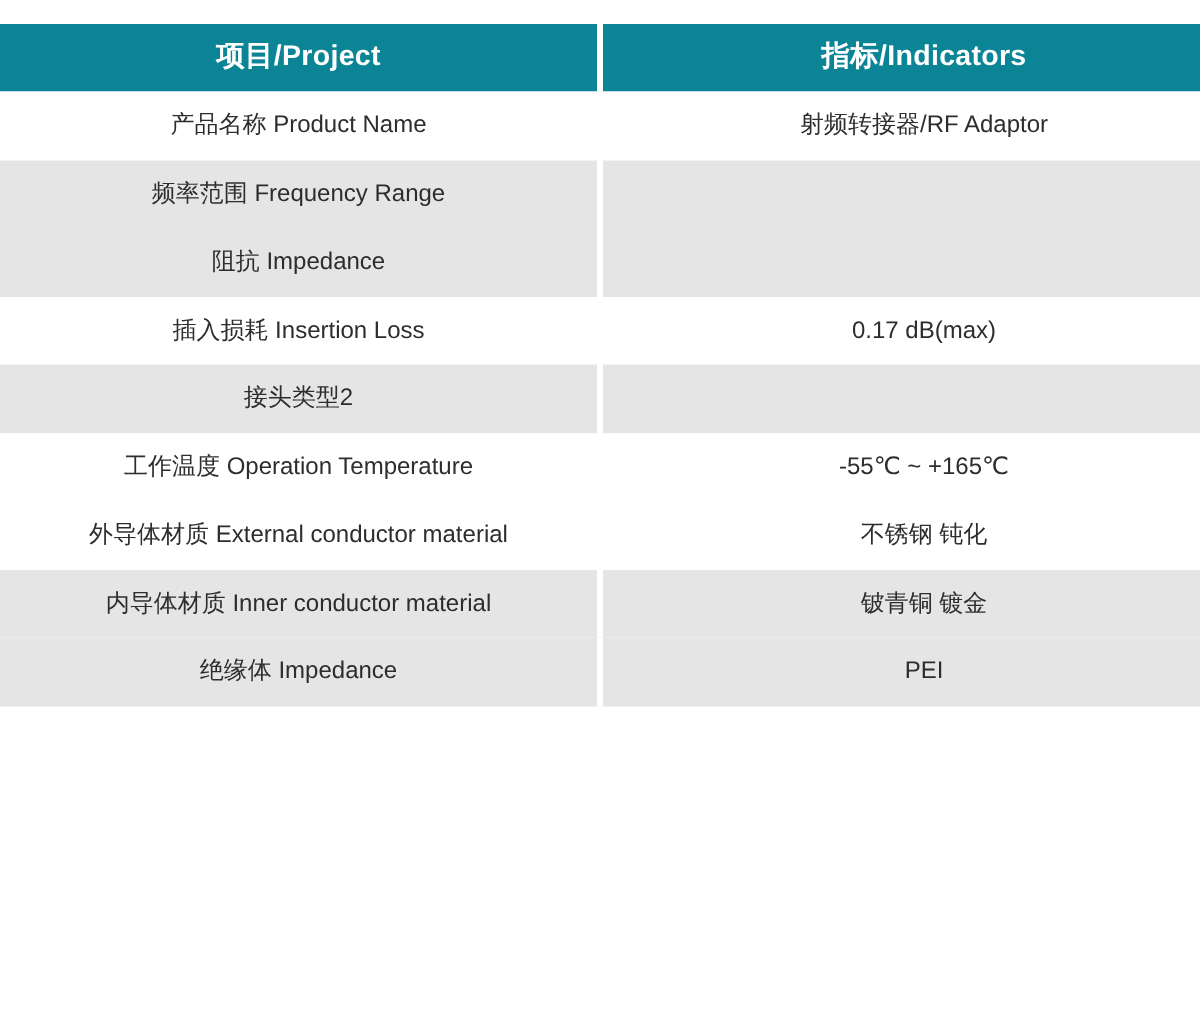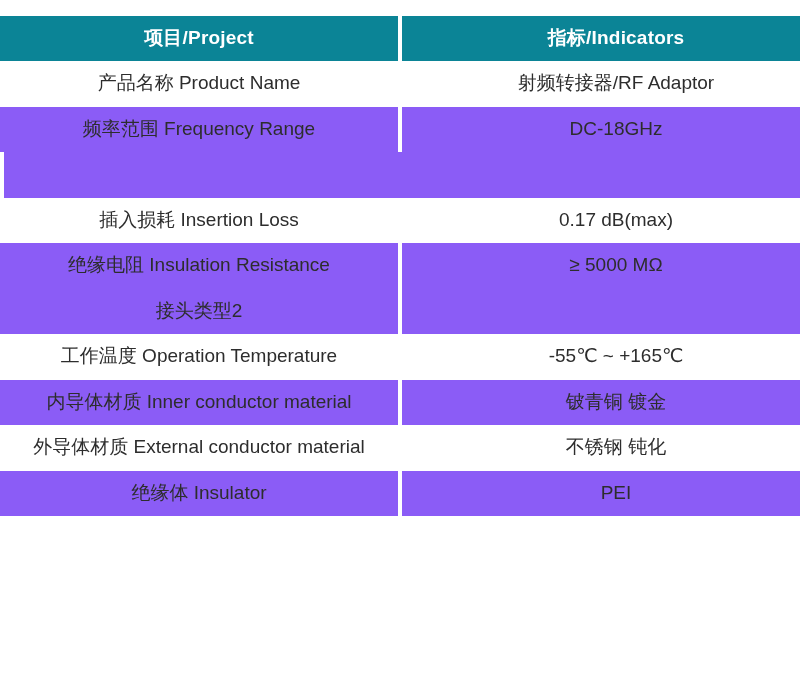--- a/index.html
+++ b/index.html
@@ -34,21 +34,21 @@
     box-sizing: border-box;
   }
 
   .row.header {
     flex: 0 0 45px;
     height: 45px;
     background: #0b8496;
   }
 
   .row.odd  { background: #ffffff; }
-  .row.even { background: #8b5cf6; }
+  .row.even { background: #e5e5e5; }
 
   .cell {
     display: flex;
     align-items: center;
     justify-content: center;
     box-sizing: border-box;
     text-align: center;
     line-height: 1.2;
     overflow: hidden;
     white-space: nowrap;
@@ -79,21 +79,21 @@
     color: #ffffff;
     font-weight: bold;
     font-size: 19px;
     letter-spacing: 0.2px;
   }
   .row.header .gutter { background: #ffffff; }
 
   .row.odd .cell,
   .row.even .cell {
     color: #2d2d2d;
-    font-size: 19px;
+    font-size: 16px;
     font-weight: normal;
   }
 
   .cell-text {
     display: inline-block;
   }
 </style>
 </head>
 <body>
 
@@ -117,93 +117,84 @@
     <div class="cell col-indicator">
       <span class="cell-text">射频转接器/RF Adaptor</span>
     </div>
   </div>
 
   <div class="row even">
     <div class="cell col-project">
       <span class="cell-text">频率范围 Frequency Range</span>
     </div>
     <div class="gutter"></div>
-    <div class="cell col-indicator">
-      <span class="cell-text">DC-18GHz</span>
-    </div>
-  </div>
-
-
-  <div class="row even">
+  </div>
+
+
+  <div class="row even">
+    <div class="cell col-project">
+      <span class="cell-text">阻抗 Impedance</span>
+    </div>
     <div class="gutter"></div>
   </div>
 
   <div class="row odd">
     <div class="cell col-project">
       <span class="cell-text">插入损耗 Insertion Loss</span>
     </div>
     <div class="gutter"></div>
     <div class="cell col-indicator">
       <span class="cell-text">0.17 dB(max)</span>
     </div>
   </div>
 
 
 
-  <div class="row even">
-    <div class="cell col-project">
-      <span class="cell-text">绝缘电阻 Insulation Resistance</span>
-    </div>
-    <div class="gutter"></div>
-    <div class="cell col-indicator">
-      <span class="cell-text">≥ 5000 MΩ</span>
-    </div>
-  </div>
 
 
   <div class="row even">
     <div class="cell col-project">
       <span class="cell-text">接头类型2</span>
     </div>
     <div class="gutter"></div>
   </div>
 
   <div class="row odd">
     <div class="cell col-project">
       <span class="cell-text">工作温度 Operation Temperature</span>
     </div>
     <div class="gutter"></div>
     <div class="cell col-indicator">
       <span class="cell-text">-55℃ ~ +165℃</span>
     </div>
   </div>
 
+  <div class="row odd">
+    <div class="cell col-project">
+      <span class="cell-text">外导体材质 External conductor material</span>
+    </div>
+    <div class="gutter"></div>
+    <div class="cell col-indicator">
+      <span class="cell-text">不锈钢 钝化</span>
+    </div>
+  </div>
+
   <div class="row even">
     <div class="cell col-project">
       <span class="cell-text">内导体材质 Inner conductor material</span>
     </div>
     <div class="gutter"></div>
     <div class="cell col-indicator">
       <span class="cell-text">铍青铜 镀金</span>
     </div>
   </div>
 
-  <div class="row odd">
-    <div class="cell col-project">
-      <span class="cell-text">外导体材质 External conductor material</span>
-    </div>
-    <div class="gutter"></div>
-    <div class="cell col-indicator">
-      <span class="cell-text">不锈钢 钝化</span>
-    </div>
-  </div>
-
-  <div class="row even">
-    <div class="cell col-project">
-      <span class="cell-text">绝缘体 Insulator</span>
+  <div class="row even">
+    <div class="cell col-project">
+      <span class="cell-text">绝缘体 Impedance</span>
     </div>
     <div class="gutter"></div>
     <div class="cell col-indicator">
       <span class="cell-text">PEI</span>
     </div>
   </div>
 
 </div>
 
 </body></html>

